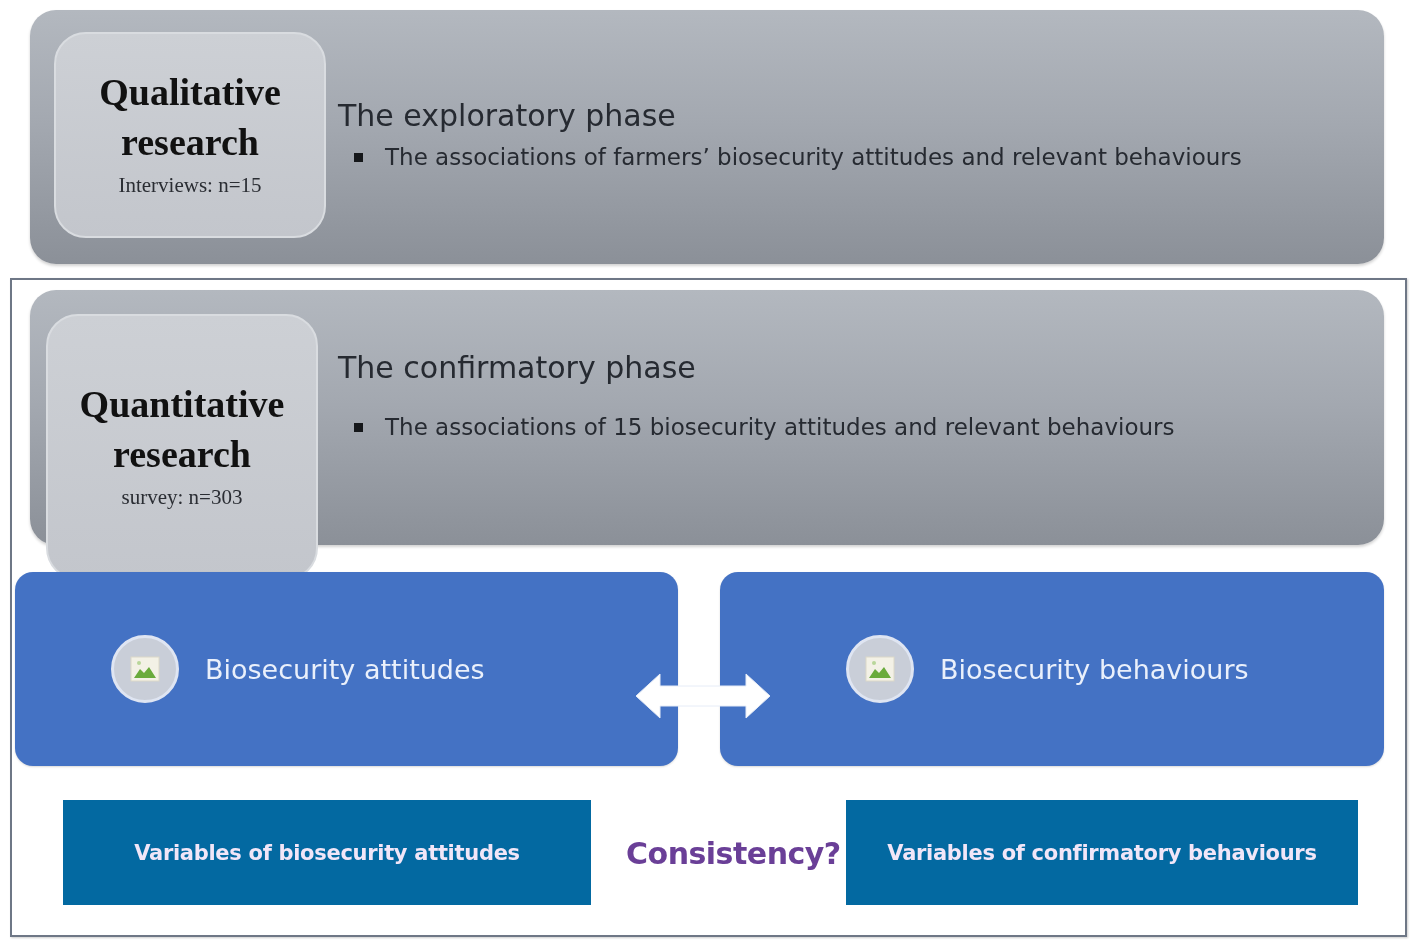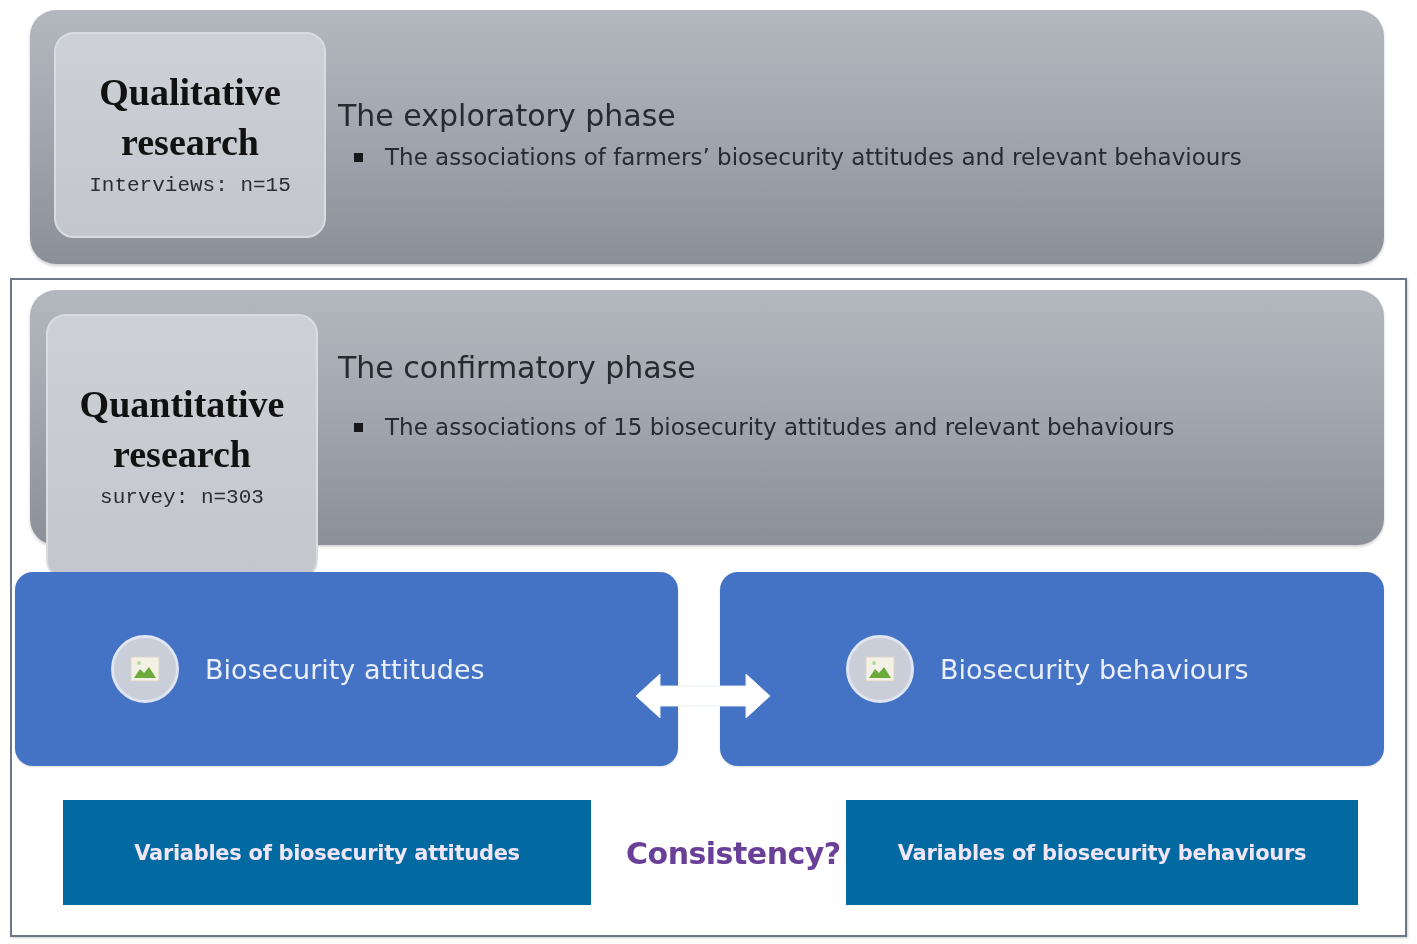--- a/index.html
+++ b/index.html
@@ -5,33 +5,33 @@
   html, body { margin: 0; padding: 0; background: #ffffff; }
   body { width: 1417px; height: 944px; position: relative; overflow: hidden; font-family: "DejaVu Sans", sans-serif; }
   .abs { position: absolute; box-sizing: border-box; }
 
   .phase-panel {
     border-radius: 26px;
     background: linear-gradient(180deg, #b3b8bf 0%, #a3a8b0 45%, #8b9098 100%);
     box-shadow: 0 2px 3px rgba(0,0,0,0.18);
   }
   .method-box {
-    border-radius: 20px;
+    border-radius: 32px;
     background: linear-gradient(180deg, #cdd0d5 0%, #c3c6cc 100%);
     border: 2px solid #d9dce0;
     display: flex; flex-direction: column; align-items: center; justify-content: center;
     text-align: center;
   }
   .method-title {
     font-family: "Liberation Serif", "DejaVu Serif", serif;
     font-weight: bold; color: #111111;
     font-size: 38px; line-height: 50px;
   }
   .method-sub {
-    font-family: Liberation Mono, monospace;
+    font-family: Liberation Serif, serif;
     color: #2a2d33; font-size: 21px; line-height: 37px;
   }
   .phase-title {
     font-family: "DejaVu Sans", sans-serif;
     color: #262a31; font-size: 30px; white-space: nowrap;
   }
   .phase-bullet {
     font-family: "DejaVu Sans", sans-serif;
     color: #262a31; font-size: 23px; white-space: nowrap;
     display: flex; align-items: center;
@@ -131,14 +131,14 @@
   </svg>
 </div>
 
 <div class="abs purple-box" style="left:63px; top:800px; width:528px; height:105px;">
   <span>Variables of biosecurity attitudes</span>
 </div>
 
 <div class="abs consistency" style="left:626px; top:836px;">Consistency?</div>
 
 <div class="abs purple-box" style="left:846px; top:800px; width:512px; height:105px;">
-  <span>Variables of biosecurity behaviours</span>
+  <span>Variables of confirmatory behaviours</span>
 </div>
 
 </body></html>

